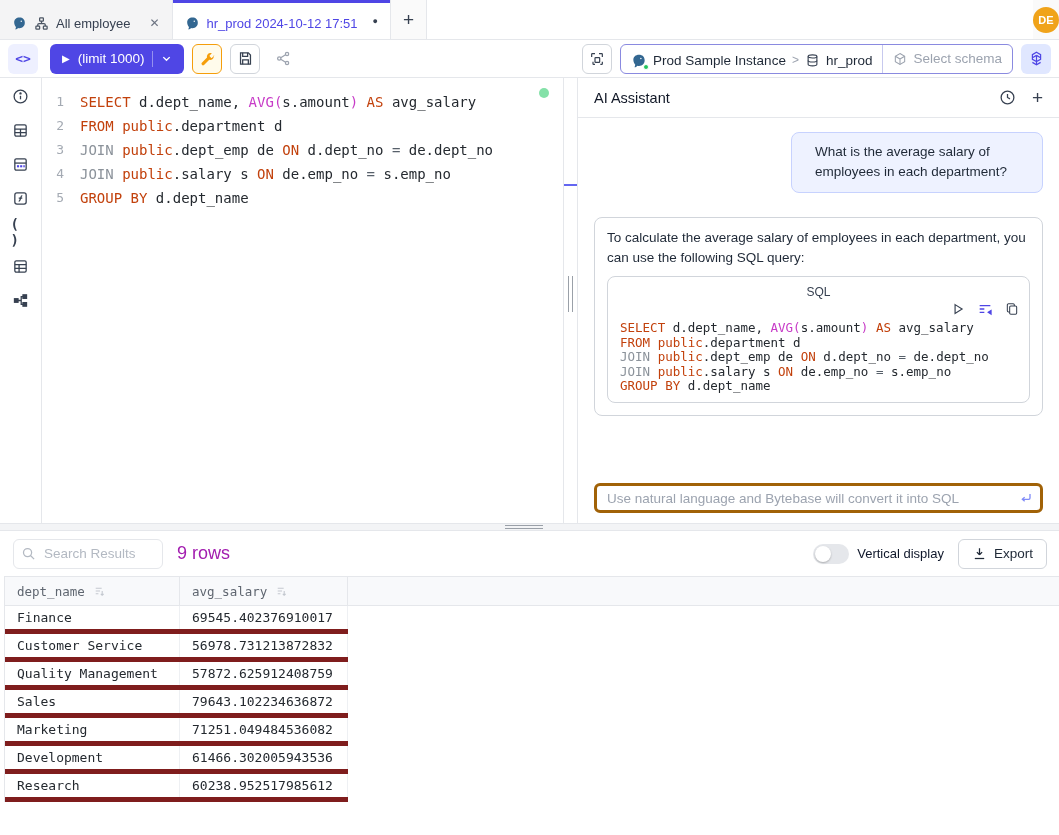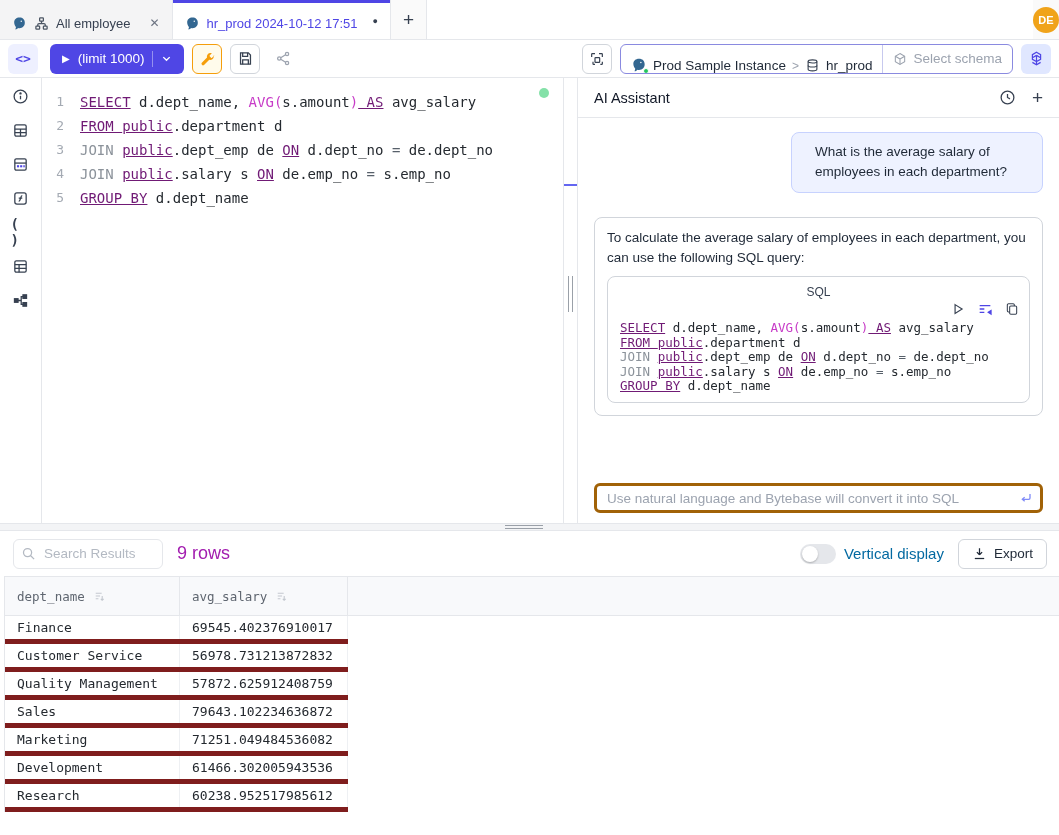--- a/index.html
+++ b/index.html
@@ -24,38 +24,38 @@
   .code-toggle { background:#eef0ff; color:#4f46e5; font-family:"DejaVu Sans Mono", monospace; font-weight:bold; font-size:13px; }
   .run-btn { height:30px; background:#4f46e5; color:#fff; border:none; border-radius:6px; display:flex; align-items:center; gap:8px; padding:0 12px; font-size:13.5px; cursor:pointer; margin-left:4px; }
   .run-btn .play { font-size:10px; }
   .run-btn .divider { width:1px; height:16px; background:rgba(255,255,255,.4); }
   .wrench-btn { border:1px solid #f59e0b; background:#fffbeb; }
   .save-btn { border:1px solid #d1d5db; background:#fff; }
   .share-btn { background:#fff; }
   .toolbar-right { margin-left:auto; display:flex; align-items:center; gap:8px; }
   .fmt-btn { border:1px solid #d1d5db; background:#fff; }
   .conn-select { height:30px; display:flex; align-items:stretch; border:1px solid #8a8ae0; border-radius:6px; overflow:hidden; background:#fff; cursor:pointer; }
-  .conn-main { display:flex; align-items:flex-end; gap:6px; padding:0 10px; font-size:13.5px; color:#1f2937; }
+  .conn-main { display:flex; align-items:flex-start; gap:6px; padding:8px 10px; font-size:13.5px; color:#1f2937; }
   .conn-sep { color:#9ca3af; font-size:12px; }
   .conn-schema { display:flex; align-items:center; gap:6px; padding:0 10px; border-left:1px solid #c7c9ee; color:#9ca3af; font-size:13.5px; }
   .ai-btn { background:#e0e7ff; }
   .pgwrap { position:relative; display:flex; }
   .pg-status { position:absolute; right:-2px; bottom:-1px; width:6px; height:6px; border-radius:50%; background:#22c55e; border:1px solid #fff; }
 
   
   .main { flex:0 0 445px; display:flex; min-height:0; }
   .sidebar { width:42px; border-right:1px solid #e5e7eb; display:flex; flex-direction:column; align-items:center; padding-top:8px; gap:14px; background:#fff; }
   .side-ic { width:20px; height:20px; display:flex; align-items:center; justify-content:center; cursor:pointer; color:#374151; }
   .paren-ic { font-size:14px; font-weight:bold; color:#374151; letter-spacing:1px; font-family:"DejaVu Sans Mono", monospace; }
 
   .editor { flex:1; position:relative; padding-top:12px; overflow:hidden; background:#fff; }
   .code-line { display:flex; line-height:24px; font-family:"DejaVu Sans Mono", monospace; font-size:14px; white-space:pre; }
   .code-line .ln { width:36px; text-align:right; padding-right:14px; color:#a4aab3; flex:0 0 auto; font-size:13px; }
   .editor .code { padding-left:2px; }
-  .tok-k { color:#701a75;text-decoration:underline; }
+  .tok-k { color:#c2410c; }
   .tok-f { color:#c73bc7; }
   .tok-j { color:#8b929a; }
   .tok-d { color:#24292f; }
   .tok-o { color:#57606a; }
   .editor-dot { position:absolute; top:10px; right:14px; width:10px; height:10px; border-radius:50%; background:#84e1a8; }
 
   .vgutter { width:15px; border-left:1px solid #e5e7eb; border-right:1px solid #e5e7eb; background:#fff; position:relative; }
   .scroll-mark { position:absolute; top:106px; left:0; right:0; height:2px; background:#6366f1; }
   .vhandle { position:absolute; top:198px; left:4px; width:5px; height:36px; border-left:1px solid #9aa0a8; border-right:1px solid #9aa0a8; }
 
@@ -88,25 +88,25 @@
   .results { flex:1; display:flex; flex-direction:column; background:#fff; min-height:0; }
   .results-toolbar { height:45px; display:flex; align-items:center; padding:0 12px 0 13px; flex:0 0 auto; }
   .search-box { position:relative; width:150px; }
   .search-box input { width:100%; height:30px; border:1px solid #e5e7eb; border-radius:6px; padding:0 8px 0 30px; font-size:13.5px; outline:none; font-family:"Liberation Sans", sans-serif; color:#374151; }
   .search-box input::placeholder { color:#b3b9c2; }
   .search-ic { position:absolute; left:8px; top:7px; display:flex; }
   .row-count { margin-left:14px; font-size:18px; color:#a21caf; }
   .results-right { margin-left:auto; display:flex; align-items:center; gap:14px; }
   .toggle { width:36px; height:20px; border-radius:10px; background:#e5e7eb; position:relative; cursor:pointer; }
   .toggle .knob { position:absolute; left:2px; top:2px; width:16px; height:16px; border-radius:50%; background:#fff; box-shadow:0 1px 2px rgba(0,0,0,.25); }
-  .toggle-label { font-size:15px; color:#0369a1; margin-left:-6px; }
+  .toggle-label { font-size:13px; color:#0f172a; margin-left:-6px; }
   .export-btn { height:30px; display:flex; align-items:center; gap:7px; border:1px solid #d1d5db; border-radius:6px; background:#fff; padding:0 13px; font-size:13.5px; color:#1f2937; cursor:pointer; font-family:"Liberation Sans", sans-serif; }
 
   .grid { flex:1; overflow:hidden; padding-left:4px; }
-  .thead { display:flex; height:40px; background:#f8f9fb; border-top:1px solid #e5e7eb; border-bottom:1px solid #e5e7eb; border-left:1px solid #e5e7eb; align-items:center; }
+  .thead { display:flex; height:30px; background:#f8f9fb; border-top:1px solid #e5e7eb; border-bottom:1px solid #e5e7eb; border-left:1px solid #e5e7eb; align-items:center; }
   .th { display:flex; align-items:center; gap:8px; padding:0 12px; font-family:"DejaVu Sans Mono", monospace; font-size:12.5px; color:#5f6670; border-right:1px solid #e5e7eb; height:100%; cursor:pointer; }
   .th.c0 { width:175px; } .th.c1 { width:168px; }
   .tbody { border-left:1px solid #e5e7eb; width:344px; }
   .trow { display:flex; height:28px; border-bottom:5px solid #7f1d1d; cursor:pointer; }
   .tcell { padding:0 12px; display:flex; align-items:center; font-family:"DejaVu Sans Mono", monospace; font-size:13px; color:#24292f; border-right:1px solid #eef0f3; white-space:nowrap; overflow:hidden; }
   .tcell.c0 { width:175px; } .tcell.c1 { width:168px; }
 
   svg { display:block; }
 </style>
 </head>

